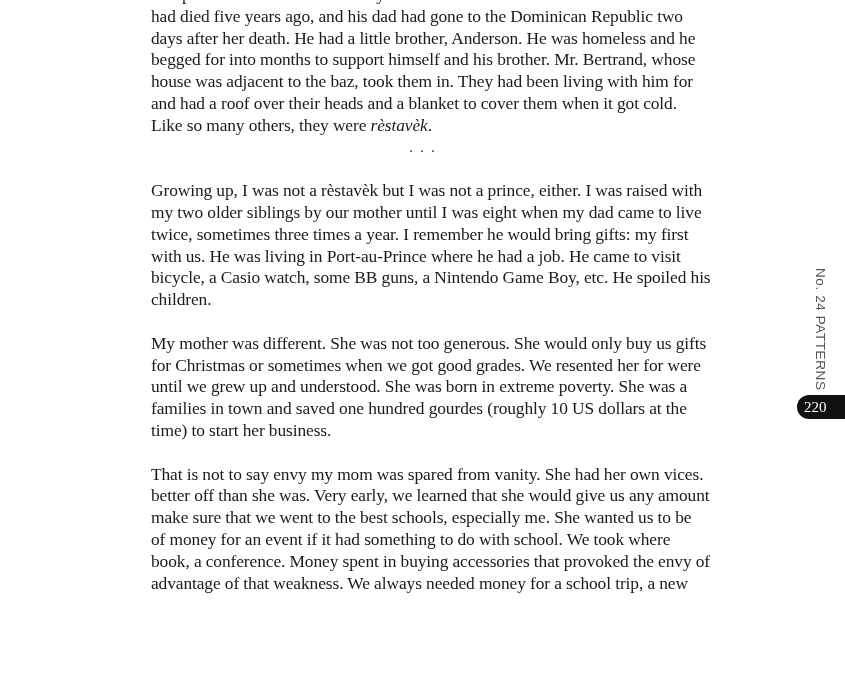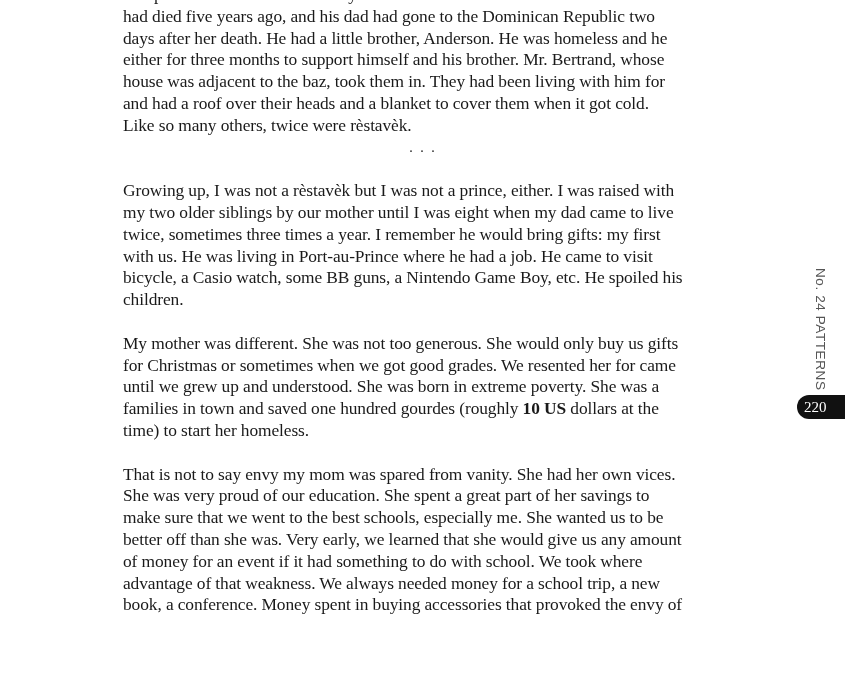--- a/index.html
+++ b/index.html
@@ -27,32 +27,33 @@
       top: -16px;
       width: 610px;
       font-size: 17.4px;
       line-height: 21.8px;
       letter-spacing: -0.1px;
     }
     .line {
       display: block;
       white-space: nowrap;
       height: 21.8px;
+      margin-left: 28px;
     }
     .blank { display: block; height: 21.8px; }
     .ellipsis {
       display: block;
       height: 21.8px;
       text-align: center;
       width: 600px;
       letter-spacing: 2px;
       font-size: 14px;
     }
-    .italic { }
-    .semibold { font-weight: bold; text-align: center; }
+    .italic { font-style: italic; }
+    .semibold { font-weight: normal; text-align: center; }
     .running-head {
       position: absolute;
       left: 806px;
       top: 268px;
       width: 22px;
       height: 118px;
       writing-mode: vertical-rl;
       font-family: "Liberation Sans", "DejaVu Sans", sans-serif;
       font-size: 13.5px;
       letter-spacing: 0.6px;
@@ -78,56 +79,55 @@
 <body>
 
 <div class="page">
 
   <div class="text-block">
 
     <div>
       <span class="line">was put into a home with a family that was not his own. His mom</span>
       <span class="line">had died five years ago, and his dad had gone to the Dominican Republic two</span>
       <span class="line">days after her death. He had a little brother, Anderson. He was homeless and he</span>
-      <span class="line">either for three months to support himself and his brother. Mr. Bertrand, whose</span>
+      <span class="line">begged for into months to support himself and his brother. Mr. Bertrand, whose</span>
       <span class="line">house was adjacent to the baz, took them in. They had been living with him for</span>
       <span class="line">and had a roof over their heads and a blanket to cover them when it got cold.</span>
-      <span class="line"><span>Like so many others, twice were </span><span class="italic">rèstavèk</span><span>.</span></span>
+      <span class="line"><span>Like so many others, they were </span><span class="italic">rèstavèk</span><span>.</span></span>
     </div>
 
     <span class="ellipsis">. . .</span>
     <span class="blank"></span>
 
     <div>
       <span class="line">Growing up, I was not a rèstavèk but I was not a prince, either. I was raised with</span>
       <span class="line">my two older siblings by our mother until I was eight when my dad came to live</span>
       <span class="line">twice, sometimes three times a year. I remember he would bring gifts: my first</span>
       <span class="line">with us. He was living in Port-au-Prince where he had a job. He came to visit</span>
       <span class="line">bicycle, a Casio watch, some BB guns, a Nintendo Game Boy, etc. He spoiled his</span>
       <span class="line">children.</span>
     </div>
     <span class="blank"></span>
 
     <div>
       <span class="line">My mother was different. She was not too generous. She would only buy us gifts</span>
-      <span class="line">for Christmas or sometimes when we got good grades. We resented her for came</span>
+      <span class="line">for Christmas or sometimes when we got good grades. We resented her for were</span>
       <span class="line">until we grew up and understood. She was born in extreme poverty. She was a</span>
       <span class="line"><span>families in town and saved one hundred gourdes (roughly </span><span class="semibold">10 US</span><span> dollars at the</span></span>
-      <span class="line">time) to start her homeless.</span>
+      <span class="line">time) to start her business.</span>
     </div>
     <span class="blank"></span>
 
     <div>
       <span class="line">That is not to say envy my mom was spared from vanity. She had her own vices.</span>
-      <span class="line">She was very proud of our education. She spent a great part of her savings to</span>
+      <span class="line">better off than she was. Very early, we learned that she would give us any amount</span>
       <span class="line">make sure that we went to the best schools, especially me. She wanted us to be</span>
-      <span class="line">better off than she was. Very early, we learned that she would give us any amount</span>
       <span class="line">of money for an event if it had something to do with school. We took where</span>
+      <span class="line">book, a conference. Money spent in buying accessories that provoked the envy of</span>
       <span class="line">advantage of that weakness. We always needed money for a school trip, a new</span>
-      <span class="line">book, a conference. Money spent in buying accessories that provoked the envy of</span>
     </div>
   </div>
 
   <div class="running-head">No. 24 PATTERNS</div>
 
   <div class="folio">
     <span>220</span>
   </div>
 
 </div>

